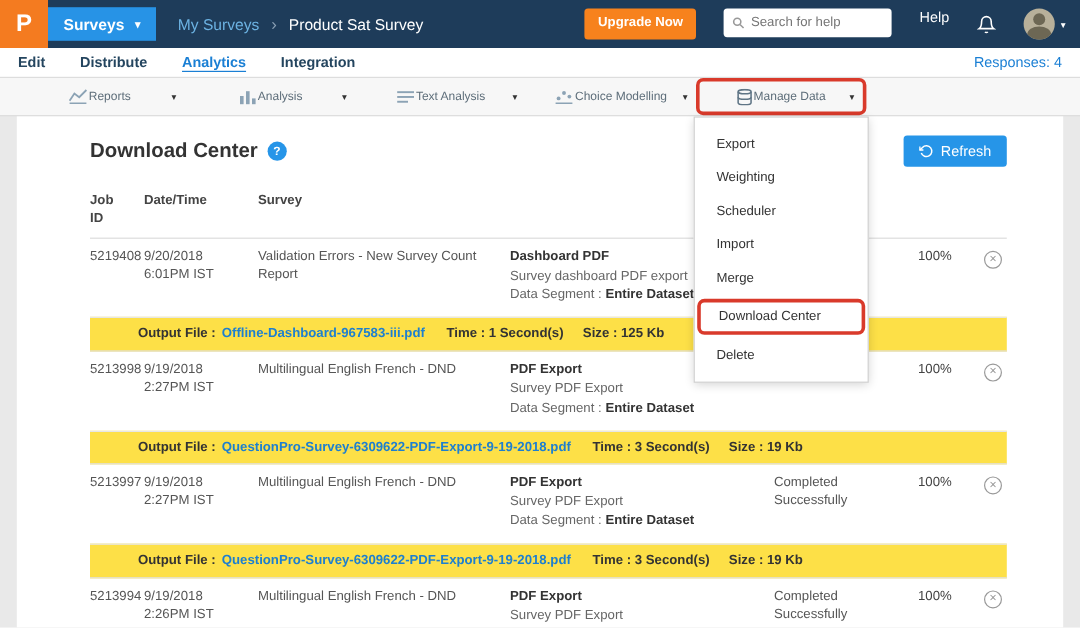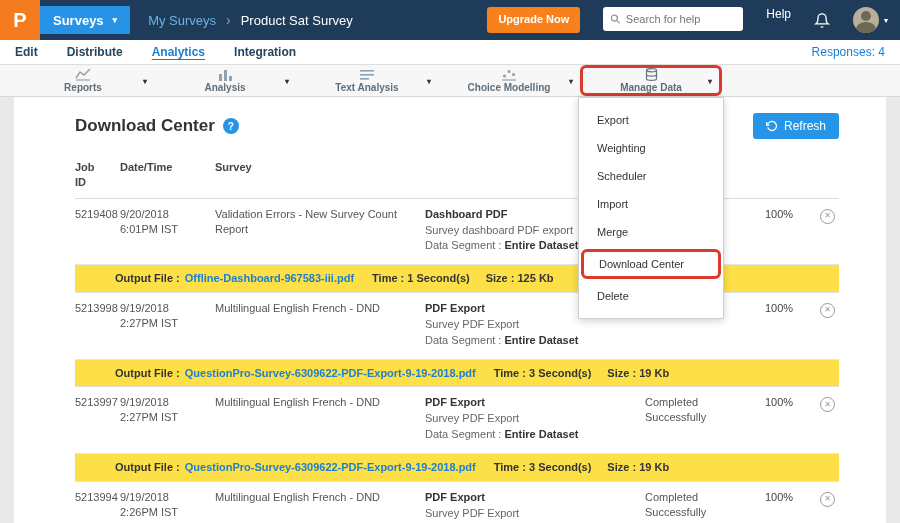--- a/index.html
+++ b/index.html
@@ -38,22 +38,22 @@
                    border-radius:50%; background:#6d6754; }
   .avatar-caret { color:#fff; font-size:8px; }
   
   .nav { height:25px; background:#fff; border-bottom:1px solid #dddddd; display:flex; align-items:center;
          padding:0 15px; gap:29px; font-size:12px; font-weight:bold; }
   .nav-tab { color:#24455f; cursor:pointer; }
   .nav-tab.active { color:#1a7fd4; text-decoration:underline; text-underline-offset:3px; }
   .responses { margin-left:auto; color:#1a7fd4; font-weight:normal; font-size:12px; }
   
   .toolbar { height:32px; background:#f7f7f7; border-bottom:1px solid #d8d8d8; display:flex; padding-left:12px; }
-  .tool { width:142px; position:relative; display:flex; flex-direction:column; align-items:center;
-          justify-content:center; gap:1px; cursor:pointer;font-weight:bold; }
+  .tool { width:142px; position:relative; display:flex; align-items:center;
+          justify-content:center; gap:1px; cursor:pointer; }
   .tool .tlabel { font-size:10px; color:#5e6e7a; }
   .tool .tcaret { position:absolute; right:7px; top:50%; transform:translateY(-50%); font-size:8px; color:#333; }
   .tool-highlight { border:3px solid #d93a2b; border-radius:6px; height:31px; align-self:center;text-align:center; }
   
   .menu { position:absolute; left:578px; top:97px; width:146px; background:#fff; border:1px solid #cfcfcf;
           box-shadow:0 2px 8px rgba(0,0,0,0.18); padding:8px 0; z-index:50; }
   .menu-item { height:28px; line-height:28px; padding-left:18px; font-size:11px; color:#333; cursor:pointer; }
   .menu-highlight { border:3px solid #d93a2b; border-radius:6px; margin:3px 2px; height:30px;
                     line-height:24px; padding-left:15px; }
   

